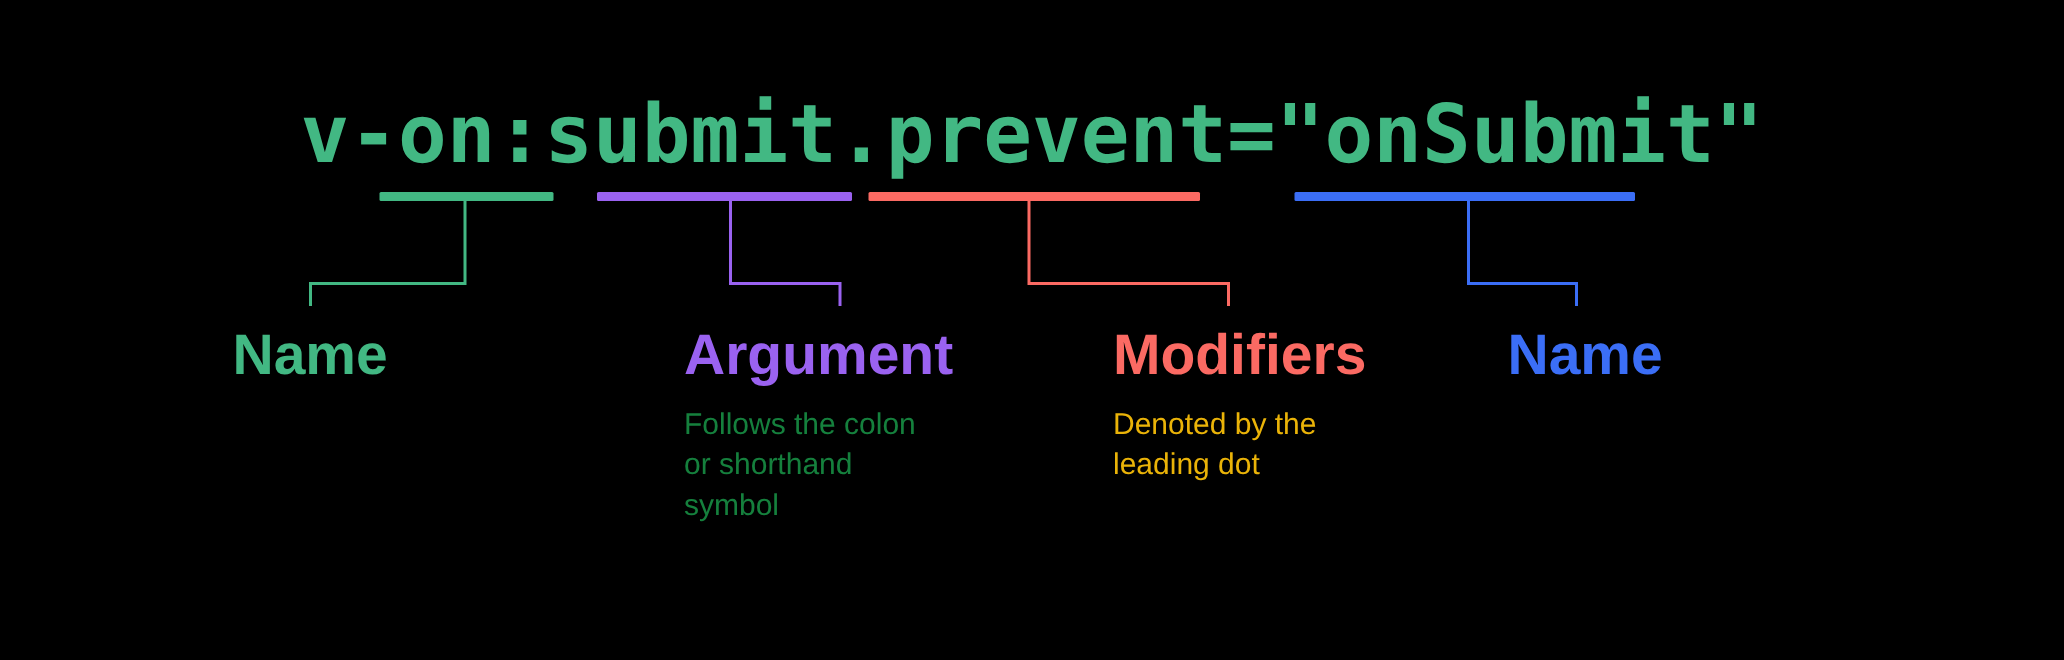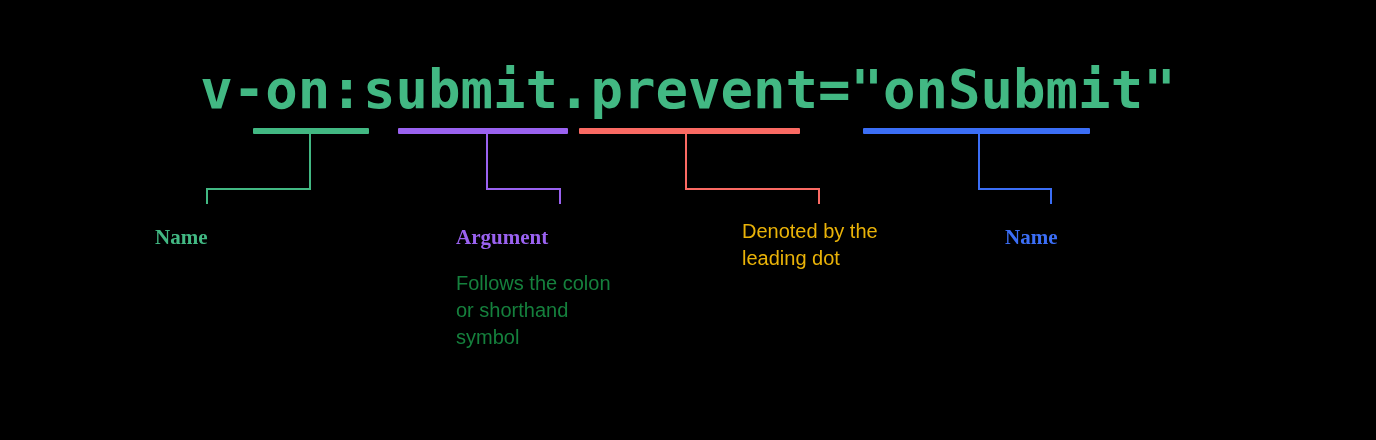--- a/index.html
+++ b/index.html
@@ -51,22 +51,22 @@
     height: 440px;
     pointer-events: none;
   }
 
   
   .col {
     position: absolute;
     top: 218px;
   }
   .col-heading {
-    font-family: Liberation Serif, serif;
-    font-size: 21px;
+    font-family: Liberation Sans, sans-serif;
+    font-size: 38px;
     font-weight: 700;
     line-height: 38px;
     margin: 0 0 14px 0;
     white-space: nowrap;
   }
   .col-body {
     font-family: "Liberation Sans", sans-serif;
     font-size: 20px;
     font-weight: 400;
     line-height: 27px;
@@ -99,20 +99,21 @@
       <div class="col" style="left: 155px; width: 300px;">
         <div class="col-heading" style="color: rgb(66, 184, 131);">Name</div>
       </div>
       <div class="col" style="left: 456px; width: 250px;">
         <div class="col-heading" style="color: rgb(154, 98, 240);">Argument</div>
         <div class="col-body" style="color: #15803d;">Follows the colon
 or shorthand
 symbol</div>
       </div>
       <div class="col" style="left: 742px; width: 240px;">
+        <div class="col-heading" style="color: rgb(251, 106, 99);">Modifiers</div>
         <div class="col-body" style="color: #eab308;">Denoted by the
 leading dot</div>
       </div>
       <div class="col" style="left: 1005px; width: 300px;">
         <div class="col-heading" style="color: rgb(59, 110, 246);">Name</div>
       </div>
     </div>
 
 </div>
 

